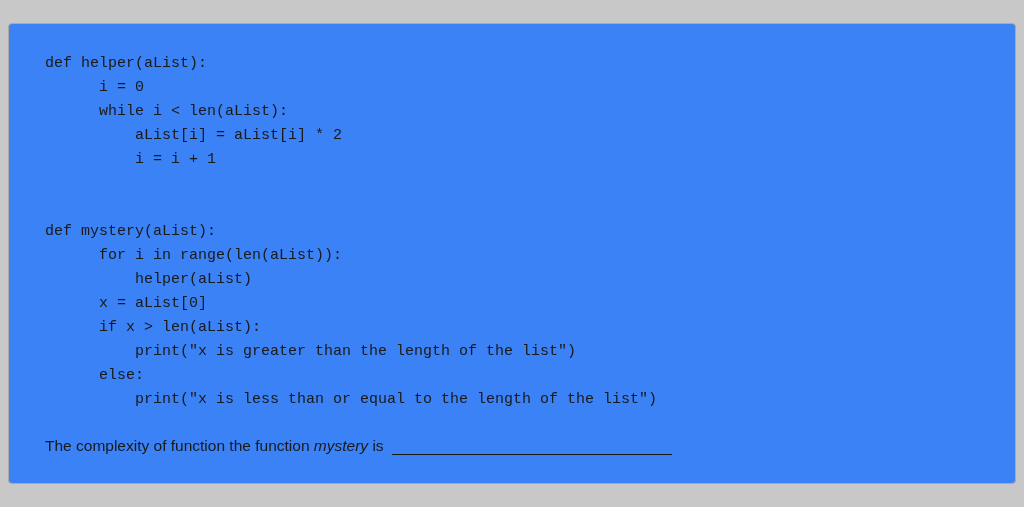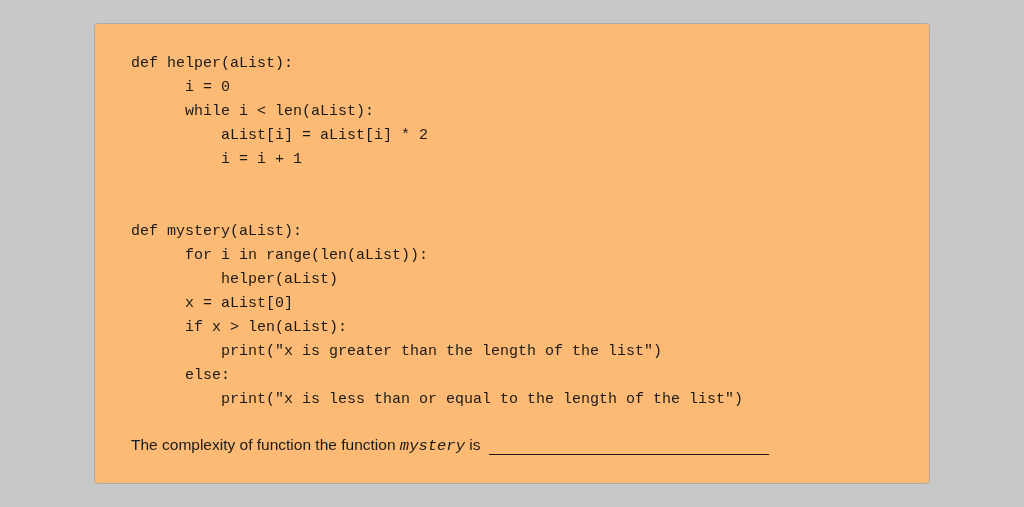--- a/index.html
+++ b/index.html
@@ -12,24 +12,24 @@
       width: 1024px;
       height: 507px;
       background: #c8c8c8;
       display: flex;
       align-items: center;
       justify-content: center;
       font-family: Arial, sans-serif;
     }
 
     .card {
-      background: #fdba74;
+      background: #3b82f6;
       border: 1.5px solid #aaaaaa;
       border-radius: 4px;
-      width: 836px;
+      width: 1008px;
       padding: 28px 36px 28px 36px;
     }
 
     .code-block {
       font-family: 'Courier New', Courier, monospace;
       font-size: 15px;
       line-height: 1.6;
       color: #1a1a1a;
       white-space: pre;
       margin-bottom: 24px;
@@ -37,21 +37,20 @@
 
     .question-line {
       font-family: Arial, sans-serif;
       font-size: 15.5px;
       color: #1a1a1a;
       margin-top: 8px;
     }
 
     .question-line em {
       font-style: italic;
-      font-family: Liberation Mono, monospace;
     }
 
     .answer-line {
       display: inline-block;
       border-bottom: 1.5px solid #1a1a1a;
       width: 280px;
       margin-left: 4px;
       vertical-align: bottom;
     }
   </style>

